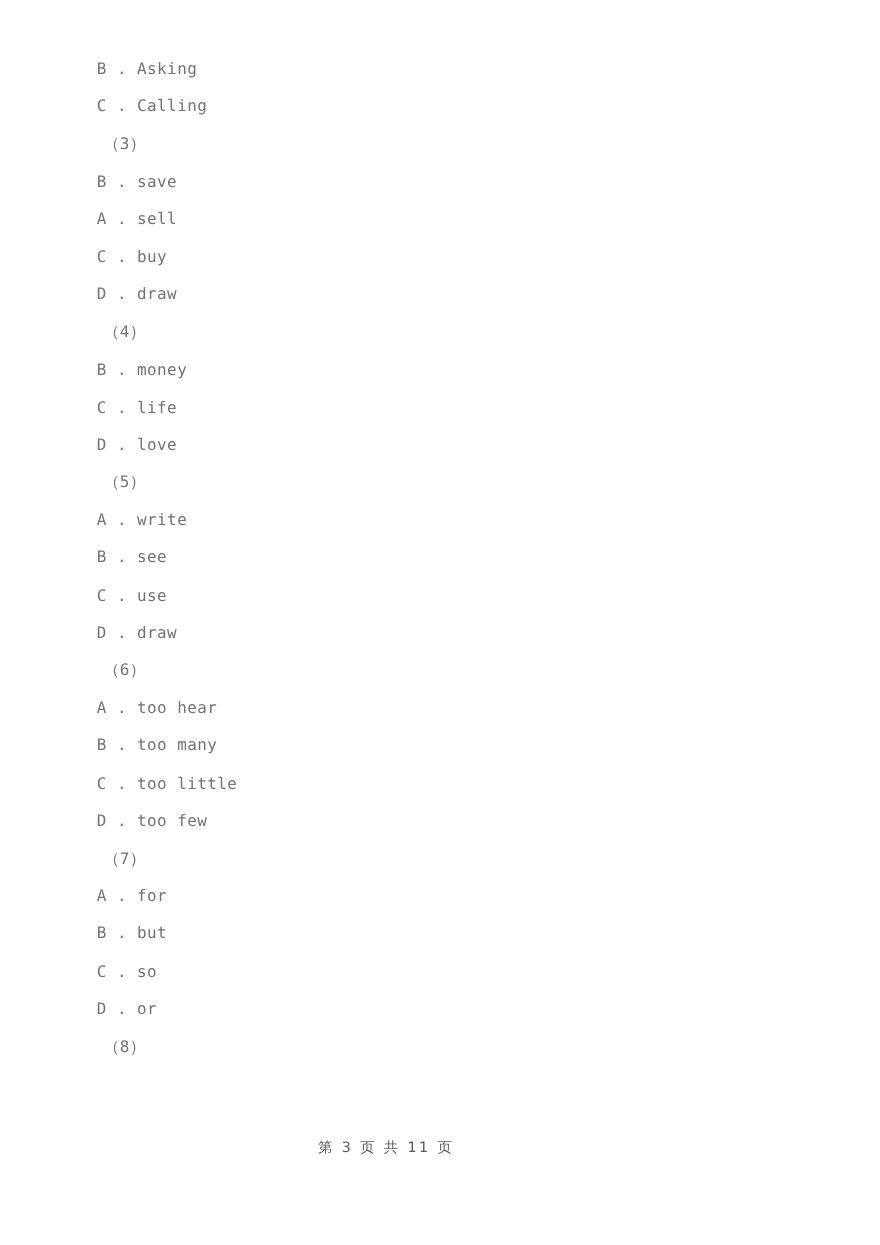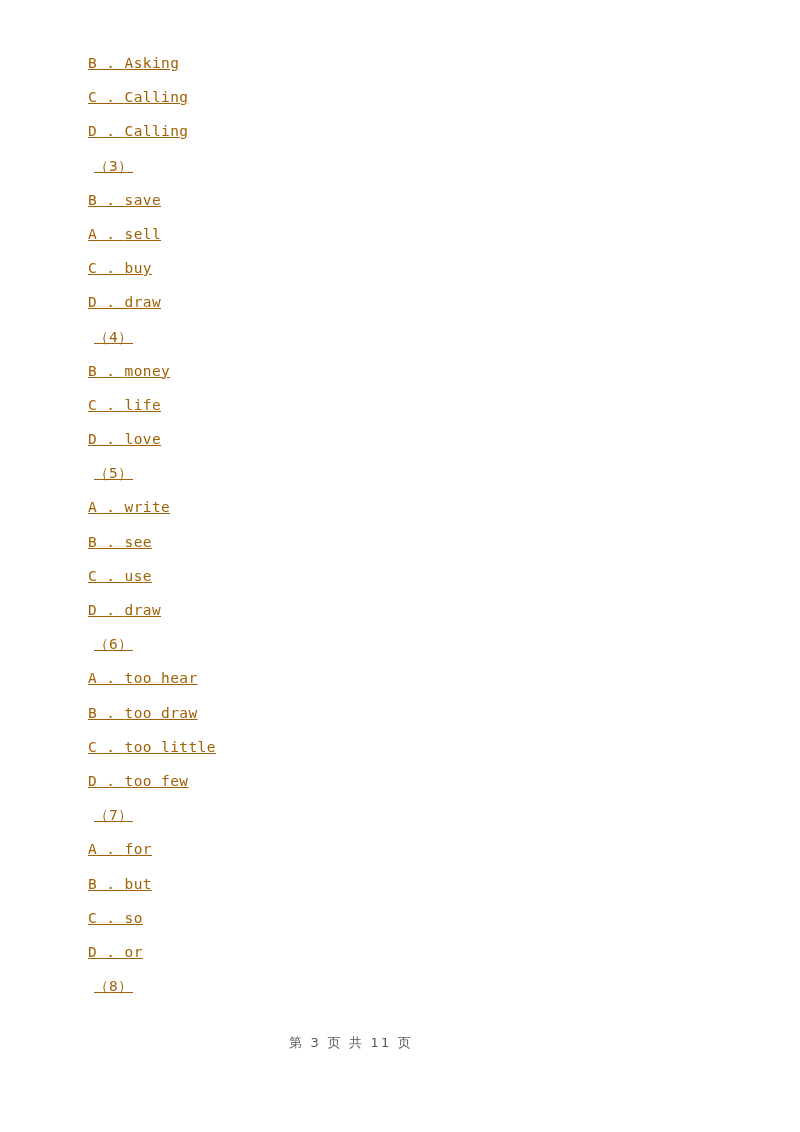--- a/index.html
+++ b/index.html
@@ -32,23 +32,22 @@
     top: 46px;
     width: 620px;
   }
 
   .line {
     height: 34.2px;
     line-height: 34.2px;
     font-size: 14.5px;
     letter-spacing: 0.4px;
     white-space: pre;
-    color: #a16207;
+    color: #737373;
     font-weight: 400;
-    text-decoration: underline;
   }
 
   .line.option {
     padding-left: 0;
   }
 
   .line.qnum {
     padding-left: 6px;
   }
 
@@ -77,38 +76,37 @@
     white-space: pre;
   }
 </style>
 </head>
 <body>
 
 <div id="page">
   <div id="content">
       <div class="line option"><span class="opt-letter">B</span><span class="opt-dot"> . </span><span class="opt-text">Asking</span></div>
       <div class="line option"><span class="opt-letter">C</span><span class="opt-dot"> . </span><span class="opt-text">Calling</span></div>
-      <div class="line option"><span class="opt-letter">D</span><span class="opt-dot"> . </span><span class="opt-text">Calling</span></div>
       <div class="line qnum">（3）</div>
       <div class="line option"><span class="opt-letter">B</span><span class="opt-dot"> . </span><span class="opt-text">save</span></div>
       <div class="line option"><span class="opt-letter">A</span><span class="opt-dot"> . </span><span class="opt-text">sell</span></div>
       <div class="line option"><span class="opt-letter">C</span><span class="opt-dot"> . </span><span class="opt-text">buy</span></div>
       <div class="line option"><span class="opt-letter">D</span><span class="opt-dot"> . </span><span class="opt-text">draw</span></div>
       <div class="line qnum">（4）</div>
       <div class="line option"><span class="opt-letter">B</span><span class="opt-dot"> . </span><span class="opt-text">money</span></div>
       <div class="line option"><span class="opt-letter">C</span><span class="opt-dot"> . </span><span class="opt-text">life</span></div>
       <div class="line option"><span class="opt-letter">D</span><span class="opt-dot"> . </span><span class="opt-text">love</span></div>
       <div class="line qnum">（5）</div>
       <div class="line option"><span class="opt-letter">A</span><span class="opt-dot"> . </span><span class="opt-text">write</span></div>
       <div class="line option"><span class="opt-letter">B</span><span class="opt-dot"> . </span><span class="opt-text">see</span></div>
       <div class="line option"><span class="opt-letter">C</span><span class="opt-dot"> . </span><span class="opt-text">use</span></div>
       <div class="line option"><span class="opt-letter">D</span><span class="opt-dot"> . </span><span class="opt-text">draw</span></div>
       <div class="line qnum">（6）</div>
       <div class="line option"><span class="opt-letter">A</span><span class="opt-dot"> . </span><span class="opt-text">too hear</span></div>
-      <div class="line option"><span class="opt-letter">B</span><span class="opt-dot"> . </span><span class="opt-text">too draw</span></div>
+      <div class="line option"><span class="opt-letter">B</span><span class="opt-dot"> . </span><span class="opt-text">too many</span></div>
       <div class="line option"><span class="opt-letter">C</span><span class="opt-dot"> . </span><span class="opt-text">too little</span></div>
       <div class="line option"><span class="opt-letter">D</span><span class="opt-dot"> . </span><span class="opt-text">too few</span></div>
       <div class="line qnum">（7）</div>
       <div class="line option"><span class="opt-letter">A</span><span class="opt-dot"> . </span><span class="opt-text">for</span></div>
       <div class="line option"><span class="opt-letter">B</span><span class="opt-dot"> . </span><span class="opt-text">but</span></div>
       <div class="line option"><span class="opt-letter">C</span><span class="opt-dot"> . </span><span class="opt-text">so</span></div>
       <div class="line option"><span class="opt-letter">D</span><span class="opt-dot"> . </span><span class="opt-text">or</span></div>
       <div class="line qnum">（8）</div>
     </div>
   <div id="footer">第 3 页 共 11 页</div>

